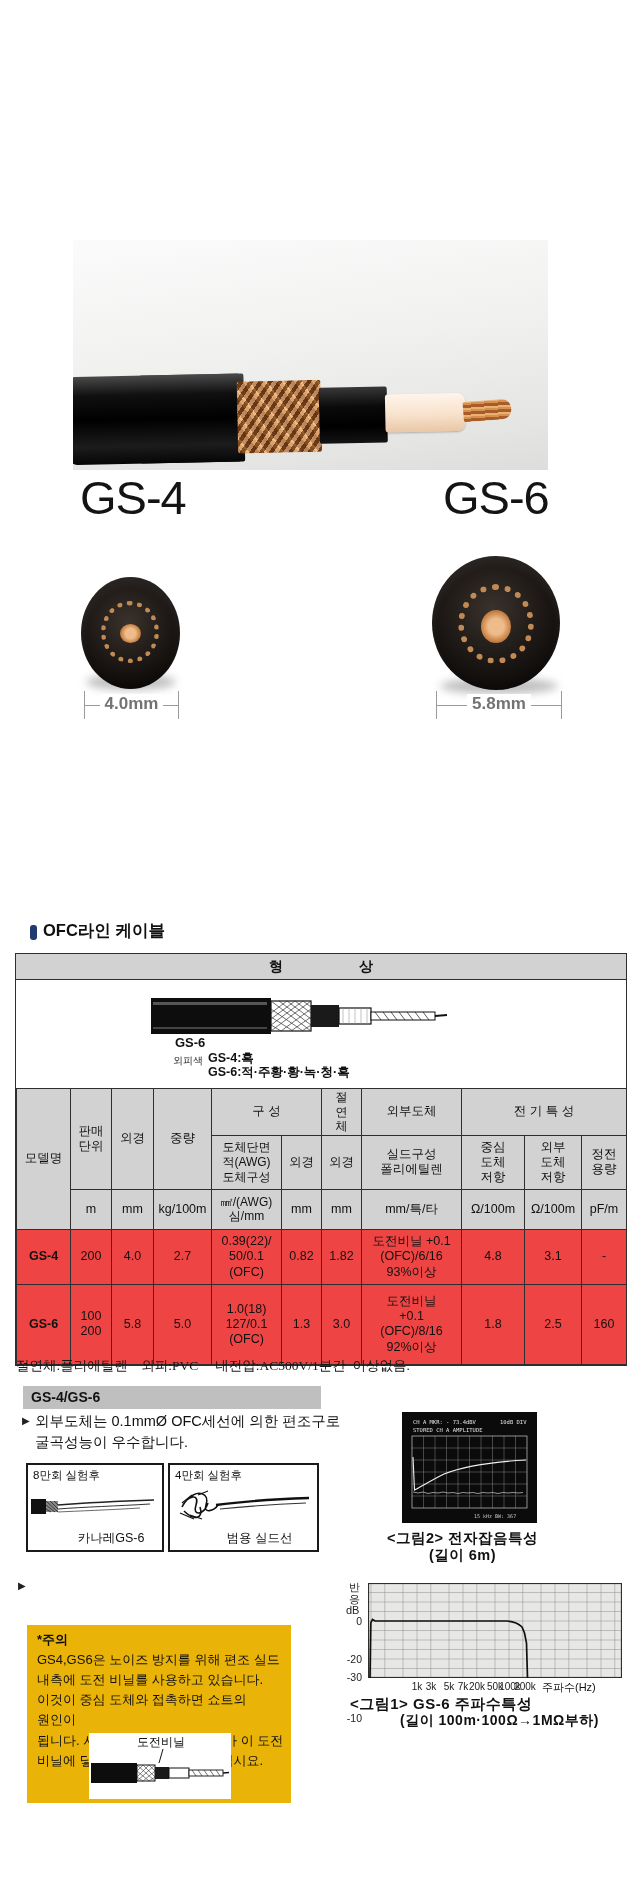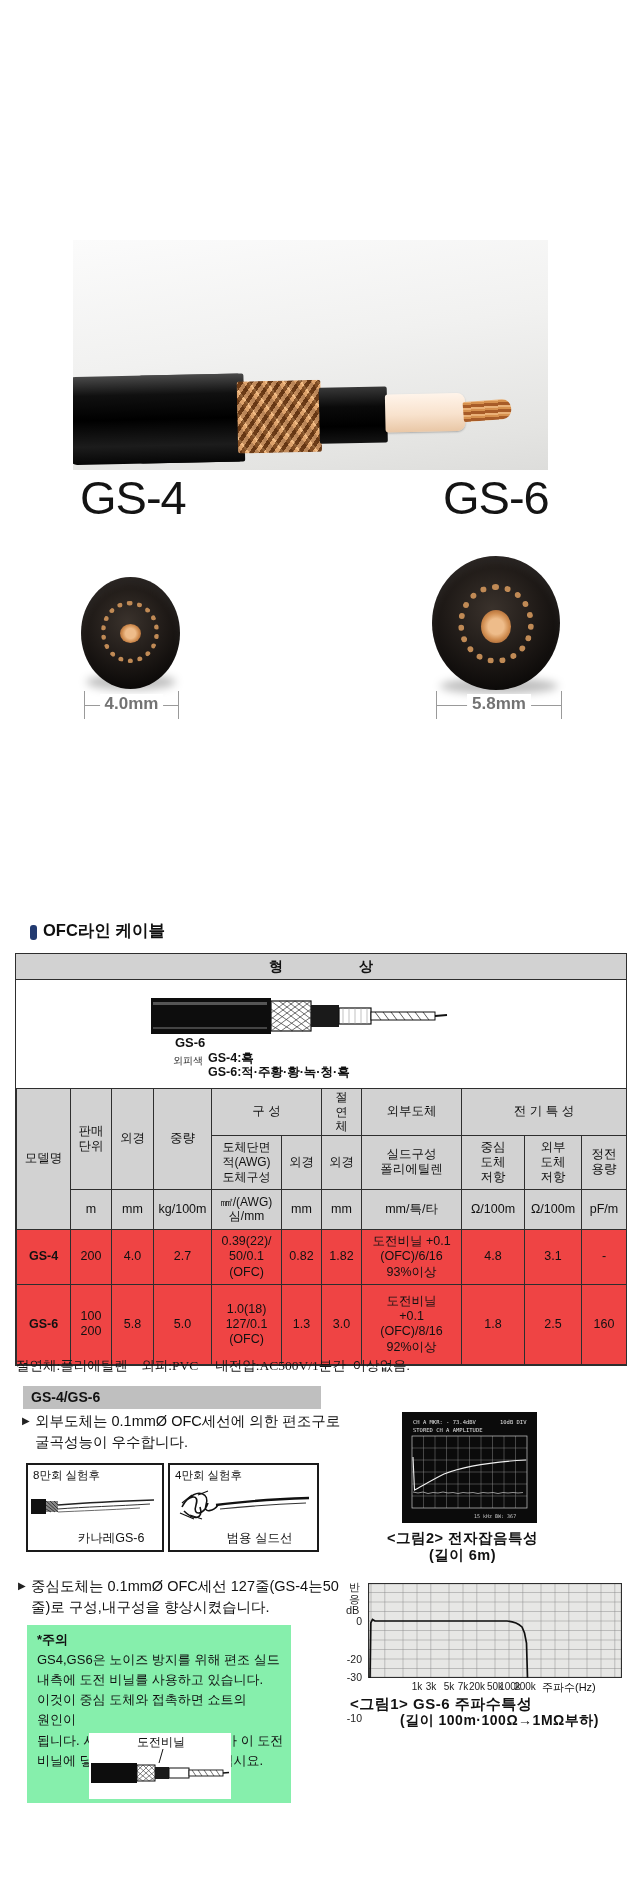--- a/index.html
+++ b/index.html
@@ -63,21 +63,21 @@
 
   
   .gray-bar{left:23px;top:1386px;width:298px;height:23px;background:#bfbfbf;
             font-size:14px;font-weight:bold;line-height:23px;padding-left:8px;box-sizing:border-box;}
   .bullet{font-size:14.5px;line-height:1.48;position:absolute;padding-left:13px;word-break:keep-all;}
   .bullet .marker{position:absolute;left:0;top:3px;font-size:10px;color:#222;}
   .bullet .btxt{white-space:pre-line;}
   .testbox{border:2px solid #1a1a1a;background:#fff;}
   .test-label{position:absolute;left:5px;top:3px;font-size:11.5px;color:#111;}
   .test-caption{position:absolute;left:0;right:0;bottom:3px;text-align:center;font-size:12.5px;color:#111;margin-left:32px;}
-  .caution{left:27px;top:1625px;width:264px;height:178px;background:#86efac;font-size:13px;line-height:1.55;}
+  .caution{left:27px;top:1625px;width:264px;height:178px;background:#eab308;font-size:13px;line-height:1.55;}
   .caution-title{position:absolute;left:10px;top:5px;font-weight:bold;}
   .caution-body{position:absolute;left:10px;top:25px;width:248px;white-space:pre-line;word-break:keep-all;}
   .caution-diagram{position:absolute;left:62px;top:108px;width:142px;height:66px;background:#fff;}
   .caution-diag-label{position:absolute;left:48px;top:0;font-size:12px;color:#111;}
 
   
   .fig-caption{font-weight:bold;font-size:14.5px;letter-spacing:.5px;white-space:nowrap;}
   .gx{position:absolute;transform:translateX(-50%);font-size:10px;color:#222;white-space:nowrap;}
   .gy{position:absolute;width:30px;text-align:right;font-size:10.5px;color:#222;}
   .gyl{position:absolute;font-size:11px;color:#222;}
@@ -274,22 +274,20 @@
     <path d="M10,48 l14,6 M12,38 l10,-8 M20,50 l12,4 M28,30 l10,-4" stroke="#111" stroke-width="1.2" fill="none"></path>
     <path d="M46,40 C75,36 110,34 139,33" stroke="#111" stroke-width="2.4" fill="none"></path>
     <path d="M50,44 C80,41 112,39 136,38" stroke="#333" stroke-width="1.1" fill="none"></path>
   </svg>
   <span class="test-label">4만회 실험후</span>
   <span class="test-caption">범용 실드선</span>
 </div>
 
 <div class="bullet" style="left:18px;top:1576px;width:340px;">
   <span class="marker">▶</span>
-  <span class="btxt">중심도체는 0.1mmØ OFC세선 127줄(GS-4는50
-줄)로 구성,내구성을 향상시켰습니다.</span>
 </div>
 
 <div class="abs caution">
   <div class="caution-title">*주의</div>
   <div class="caution-body">GS4,GS6은 노이즈 방지를 위해 편조 실드
 내측에 도전 비닐를 사용하고 있습니다.
 이것이 중심 도체와 접촉하면 쇼트의 원인이
 됩니다. 사용하실 때는 중심 도체가 이 도전
 비닐에 닿지 않도록 결선하여 주십시요.</div>
   <div class="caution-diagram">

